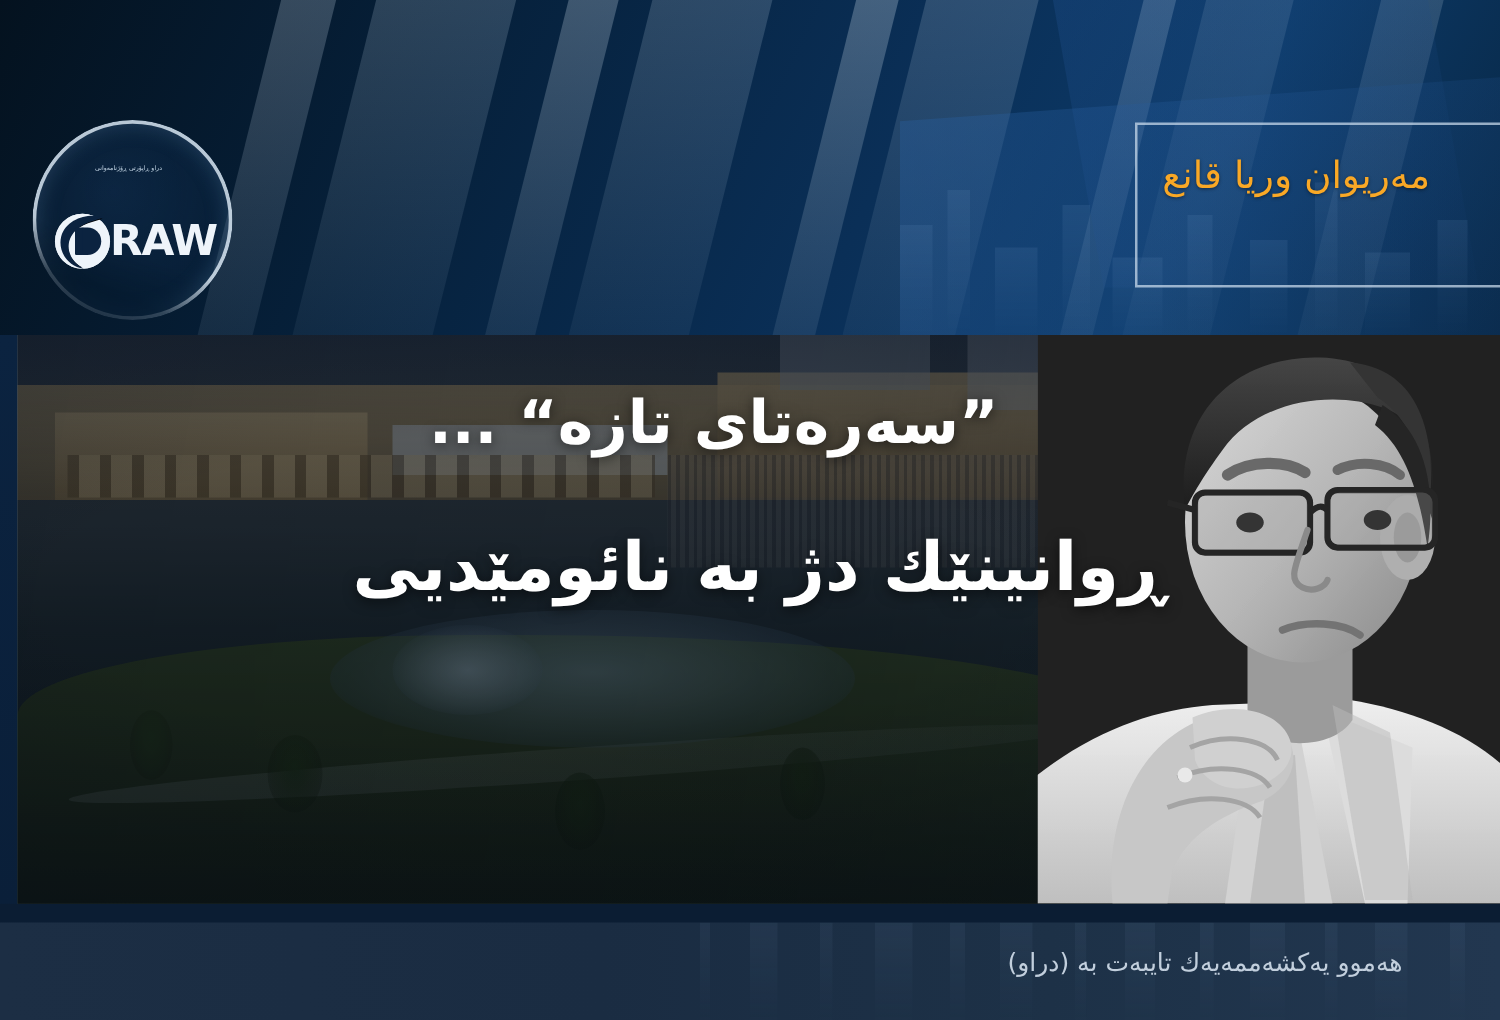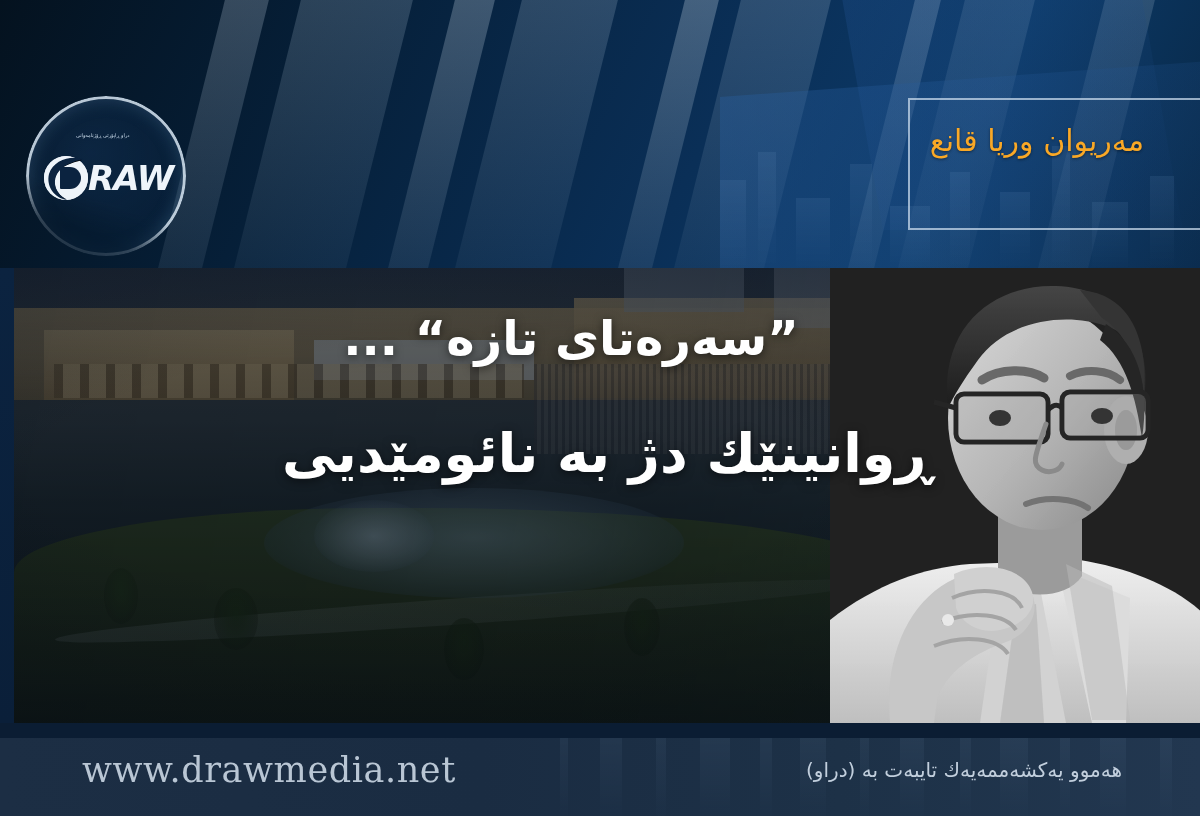--- a/index.html
+++ b/index.html
@@ -77,22 +77,22 @@
   .logo{position:absolute;left:26px;top:96px;width:160px;height:160px;}
   .logo-ring{
     position:absolute;inset:0;border-radius:50%;
     border:3px solid rgba(225,238,250,.82);
     box-shadow:0 0 14px rgba(160,200,240,.45),inset 0 0 18px rgba(120,170,220,.25);
     background:radial-gradient(circle at 40% 35%,rgba(30,70,120,.30),rgba(8,28,52,.05));
     -webkit-mask-image:linear-gradient(200deg,#000 0%,#000 62%,rgba(0,0,0,.25) 80%,rgba(0,0,0,.05) 100%);
             mask-image:linear-gradient(200deg,#000 0%,#000 62%,rgba(0,0,0,.25) 80%,rgba(0,0,0,.05) 100%);
   }
   .logo-inner{
-    position:absolute;left:16px;top:54px;width:130px;height:56px;
-    display:flex;align-items:center;direction:ltr;font-style:italic;
+    position:absolute;left:16px;top:69px;width:130px;height:56px;
+    display:flex;align-items:center;direction:ltr;
   }
   .logo-d{position:relative;width:48px;height:48px;flex:0 0 48px;}
   .logo-d svg{display:block;}
   .logo-word{
     font-family:"DejaVu Sans","Liberation Sans",sans-serif;
     font-weight:800;font-size:34px;letter-spacing:-1px;color:#eef4fa;
     line-height:1;margin-left:-2px;
   }
   .logo-sub{
     position:absolute;left:50px;top:36px;
@@ -365,16 +365,15 @@
       <div class="fst" style="left:860px;width:9px;"></div>
       <div class="fst" style="left:900px;width:24px;"></div>
       <div class="fst" style="left:960px;width:11px;"></div>
       <div class="fst" style="left:1000px;width:28px;"></div>
       <div class="fst" style="left:1060px;width:10px;"></div>
       <div class="fst" style="left:1100px;width:26px;"></div>
       <div class="fst" style="left:1160px;width:12px;"></div>
     </div>
   </div>
 
-  <div class="site-url">www.drawmedia.net</div>
   <div class="footer-note">هەموو یەکشەممەیەك تایبەت به‌ (دراو)</div>
 
 </div>
 
 </body></html>

